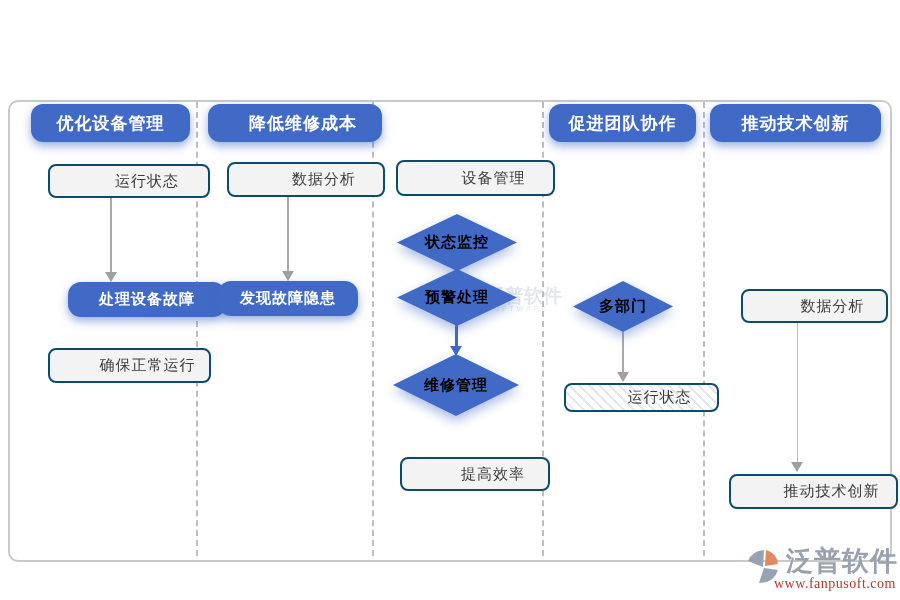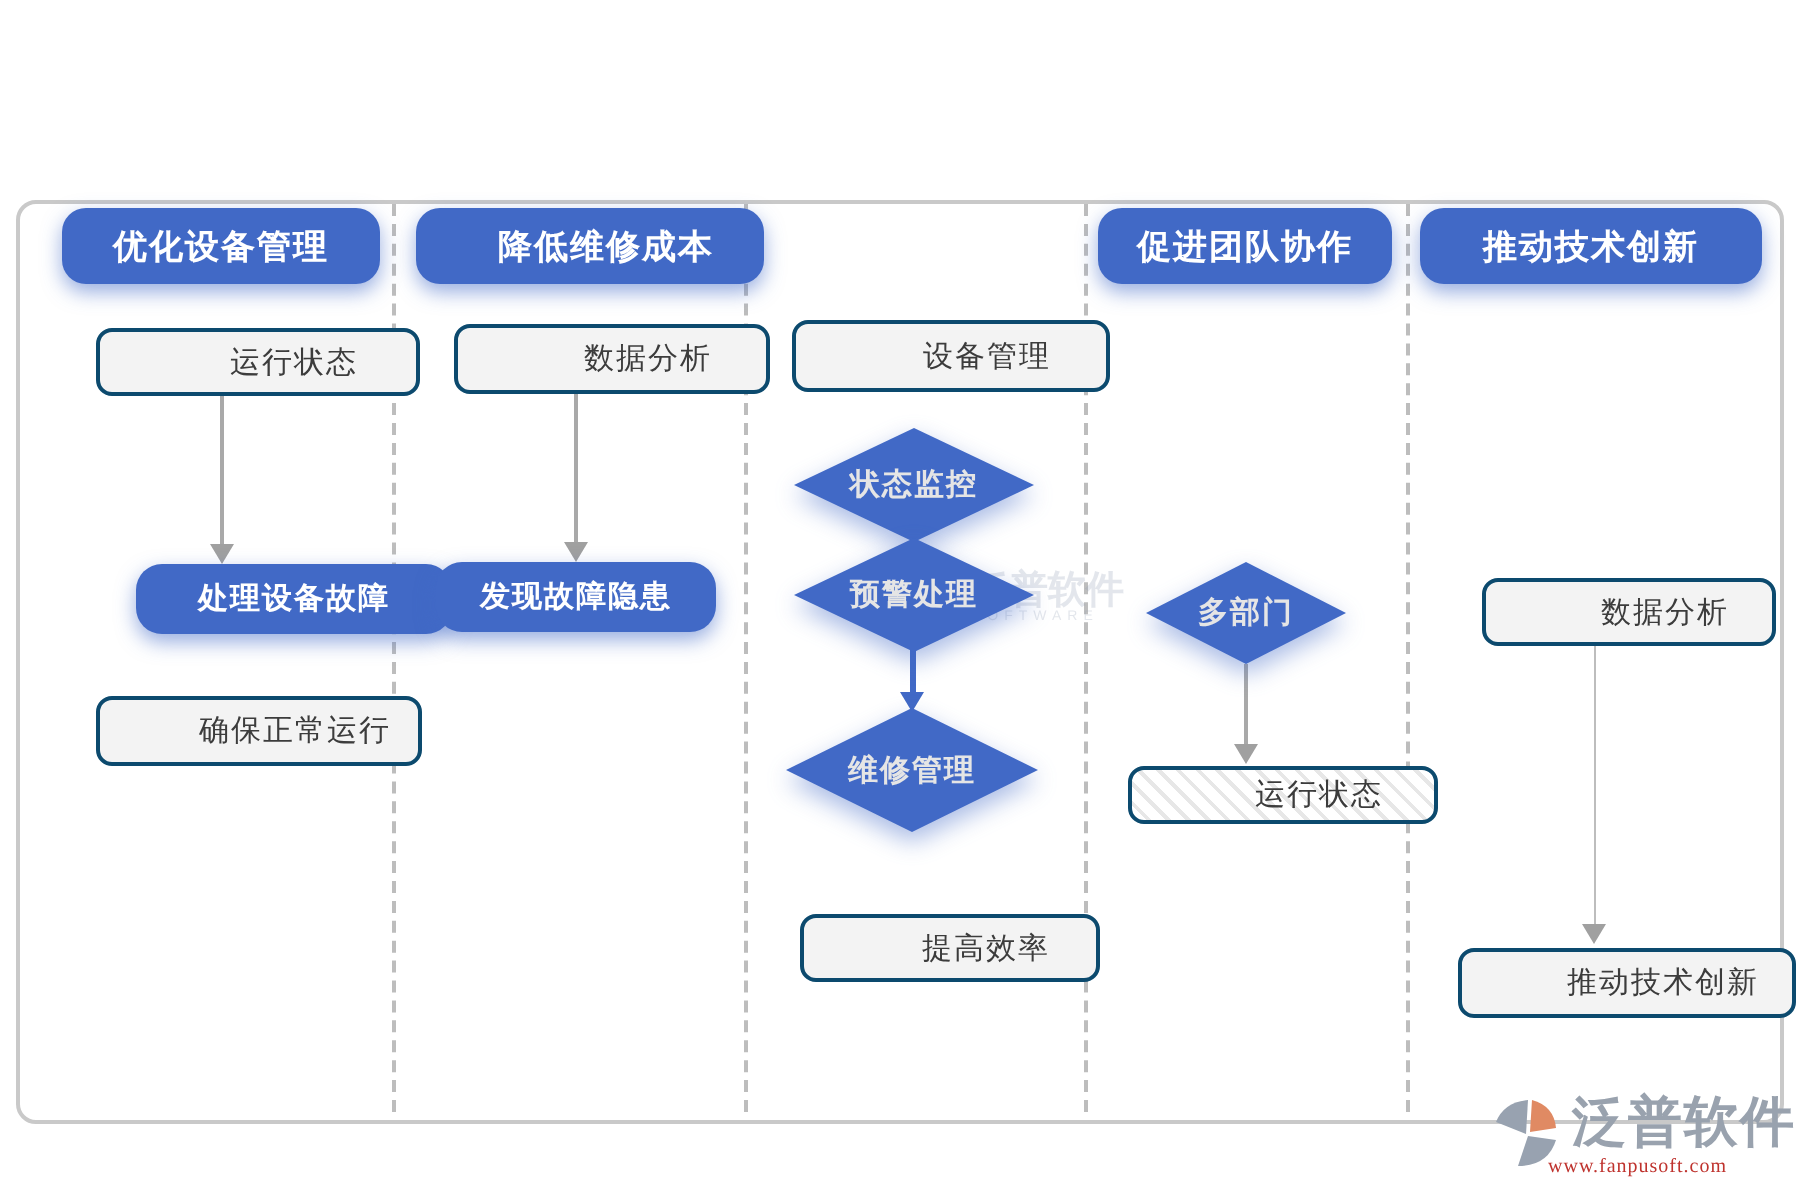--- a/index.html
+++ b/index.html
@@ -37,21 +37,21 @@
     position:absolute;background:#4169C6;border-radius:13px;
     color:#ffffff;font-size:15px;font-weight:bold;letter-spacing:1px;
     display:flex;align-items:center;justify-content:center;
     box-shadow:0 4px 10px rgba(65,105,198,0.55);z-index:2;
   }
   .dwrap{position:absolute;filter:drop-shadow(0 5px 6px rgba(65,105,198,0.45));z-index:2;}
   .dshape{
     width:100%;height:100%;background:#4169C6;
     clip-path:polygon(50% 0,100% 50%,50% 100%,0 50%);
     display:flex;align-items:center;justify-content:center;
-    color:#e5e5e5;font-size:15px;font-weight:bold;letter-spacing:1px;
+    color:#000000;font-size:15px;font-weight:bold;letter-spacing:1px;
   }
   .arrow{position:absolute;z-index:1;}
   .arrow .line{position:absolute;left:5px;top:0;width:2px;background:#a9a9a9;}
   .arrow .head{
     position:absolute;left:0;width:0;height:0;
     border-left:6px solid transparent;border-right:6px solid transparent;
     border-top:10px solid #a0a0a0;
   }
   .arrow.blue .line{background:#4169C6;width:3px;left:4.5px;}
   .arrow.blue .head{border-top-color:#4169C6;}
@@ -62,21 +62,21 @@
   }
   .wm-center .wm-txt{color:#93a0b5;font-size:19px;font-weight:bold;line-height:19px;}
   .wm-center .wm-sub{color:#93a0b5;font-size:7px;letter-spacing:3px;line-height:8px;}
   .footer-logo{position:absolute;left:744px;top:546px;display:flex;align-items:flex-start;z-index:3;}
   .footer-txt{margin-left:2px;}
   .brand{
     color:#99a2ae;font-size:27px;font-weight:bold;line-height:30px;letter-spacing:1px;
     font-family:"Liberation Sans","DejaVu Sans",sans-serif;
   }
   .url{
-    color:#bf332e;font-size:10px;line-height:15px;letter-spacing:0.5px;
+    color:#bf332e;font-size:14px;line-height:15px;letter-spacing:0.5px;
     font-family:"Liberation Serif","DejaVu Serif",serif;margin-left:-12px;
   }
 </style>
 </head>
 <body>
 
 <div id="canvas">
 
 
   <div class="panel"></div>

